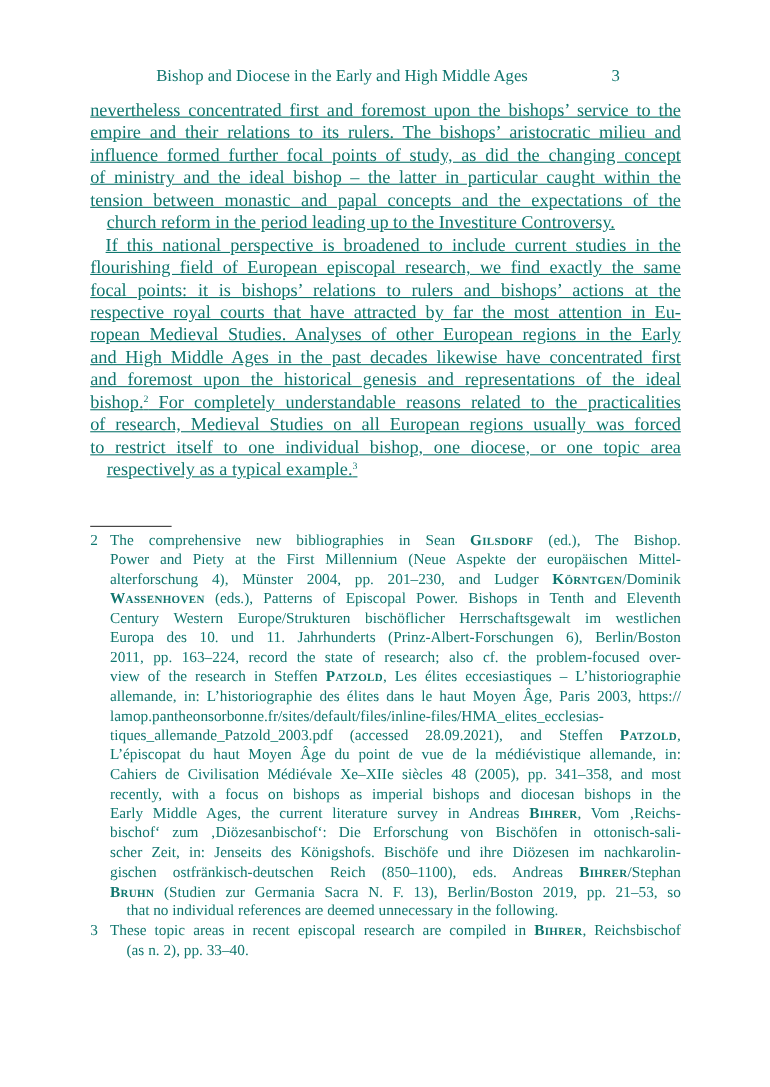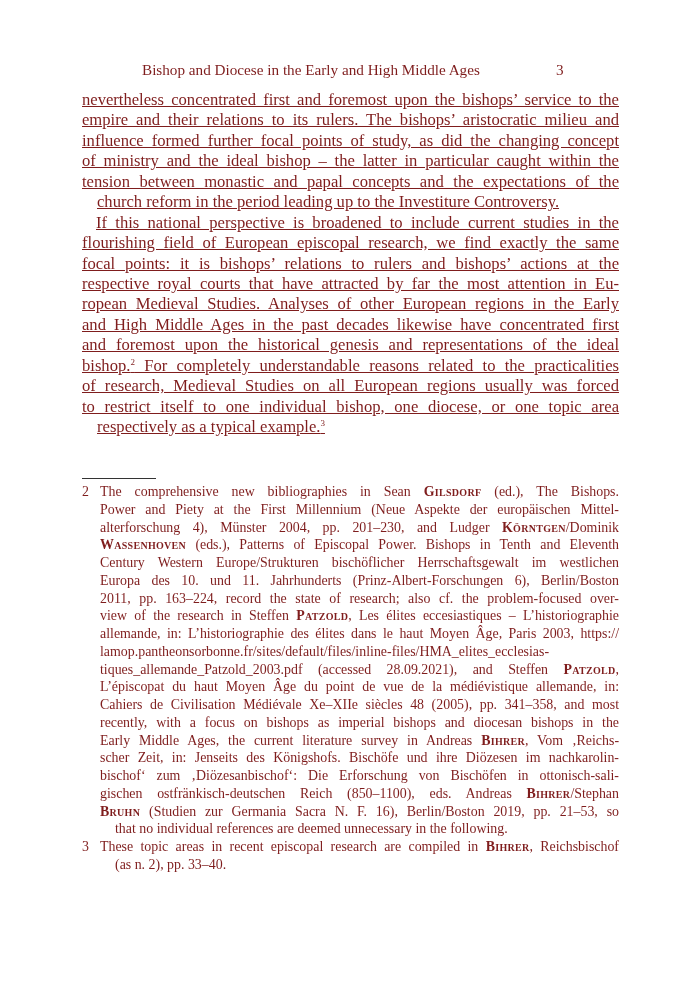--- a/index.html
+++ b/index.html
@@ -1,19 +1,19 @@
 <!DOCTYPE html>
 <html><head>
 <meta charset="utf-8">
 <style>
   html, body { margin: 0; padding: 0; background: #ffffff; }
   body { width: 700px; height: 988px; position: relative; overflow: hidden; }
   .page {
     position: absolute; left: 0; top: 0; width: 700px; height: 988px;
-    background: #ffffff; color: #7f1d1d;
+    background: #ffffff; color: #0f766e;
     font-family: "Liberation Serif", "DejaVu Serif", serif;
   }
   .running-head {
     position: absolute; top: 60px; left: 82px; width: 537px; height: 20px;
     font-size: 15.2px; line-height: 20px;
   }
   .running-title { position: absolute; left: 60px; top: 0; white-space: nowrap; }
   .page-number { position: absolute; left: 474px; top: 0; }
 
   .body-text {
@@ -74,39 +74,39 @@
       <span class="line">to restrict itself to one individual bishop, one diocese, or one topic area</span>
       <span class="line last"><span>respectively as a typical example.</span><sup class="fnref">3</sup></span>
     </div>
   </div>
 
   <div class="footnote-rule"></div>
 
   <div class="footnotes" id="footnotes">
       <div class="fn">
         <span class="fn-num">2</span>
-        <span class="line"><span>The comprehensive new bibliographies in Sean </span><span class="sc">Gilsdorf</span><span> (ed.), The Bishops.</span></span>
+        <span class="line"><span>The comprehensive new bibliographies in Sean </span><span class="sc">Gilsdorf</span><span> (ed.), The Bishop.</span></span>
         <span class="line"><span>Power and Piety at the First Millennium (Neue Aspekte der europäischen Mittel-</span></span>
         <span class="line"><span>alterforschung 4), Münster 2004, pp. 201–230, and Ludger </span><span class="sc">Körntgen</span><span>/Dominik</span></span>
         <span class="line"><span class="sc">Wassenhoven</span><span> (eds.), Patterns of Episcopal Power. Bishops in Tenth and Eleventh</span></span>
         <span class="line"><span>Century Western Europe/Strukturen bischöflicher Herrschaftsgewalt im westlichen</span></span>
         <span class="line"><span>Europa des 10. und 11. Jahrhunderts (Prinz-Albert-Forschungen 6), Berlin/Boston</span></span>
         <span class="line"><span>2011, pp. 163–224, record the state of research; also cf. the problem-focused over-</span></span>
         <span class="line"><span>view of the research in Steffen </span><span class="sc">Patzold</span><span>, Les élites eccesiastiques – L’historiographie</span></span>
         <span class="line"><span>allemande, in: L’historiographie des élites dans le haut Moyen Âge, Paris 2003, https://</span></span>
         <span class="line"><span>lamop.pantheonsorbonne.fr/sites/default/files/inline-files/HMA_elites_ecclesias-</span></span>
         <span class="line"><span>tiques_allemande_Patzold_2003.pdf (accessed 28.09.2021), and Steffen </span><span class="sc">Patzold</span><span>,</span></span>
         <span class="line"><span>L’épiscopat du haut Moyen Âge du point de vue de la médiévistique allemande, in:</span></span>
         <span class="line"><span>Cahiers de Civilisation Médiévale Xe–XIIe siècles 48 (2005), pp. 341–358, and most</span></span>
         <span class="line"><span>recently, with a focus on bishops as imperial bishops and diocesan bishops in the</span></span>
         <span class="line"><span>Early Middle Ages, the current literature survey in Andreas </span><span class="sc">Bihrer</span><span>, Vom ‚Reichs-</span></span>
+        <span class="line"><span>bischof‘ zum ‚Diözesanbischof‘: Die Erforschung von Bischöfen in ottonisch-sali-</span></span>
         <span class="line"><span>scher Zeit, in: Jenseits des Königshofs. Bischöfe und ihre Diözesen im nachkarolin-</span></span>
-        <span class="line"><span>bischof‘ zum ‚Diözesanbischof‘: Die Erforschung von Bischöfen in ottonisch-sali-</span></span>
         <span class="line"><span>gischen ostfränkisch-deutschen Reich (850–1100), eds. Andreas </span><span class="sc">Bihrer</span><span>/Stephan</span></span>
-        <span class="line"><span class="sc">Bruhn</span><span> (Studien zur Germania Sacra N. F. 16), Berlin/Boston 2019, pp. 21–53, so</span></span>
+        <span class="line"><span class="sc">Bruhn</span><span> (Studien zur Germania Sacra N. F. 13), Berlin/Boston 2019, pp. 21–53, so</span></span>
         <span class="line last"><span>that no individual references are deemed unnecessary in the following.</span></span>
       </div>
       <div class="fn">
         <span class="fn-num">3</span>
         <span class="line"><span>These topic areas in recent episcopal research are compiled in </span><span class="sc">Bihrer</span><span>, Reichsbischof</span></span>
         <span class="line last"><span>(as n. 2), pp. 33–40.</span></span>
       </div>
     </div>
 
 </div>

